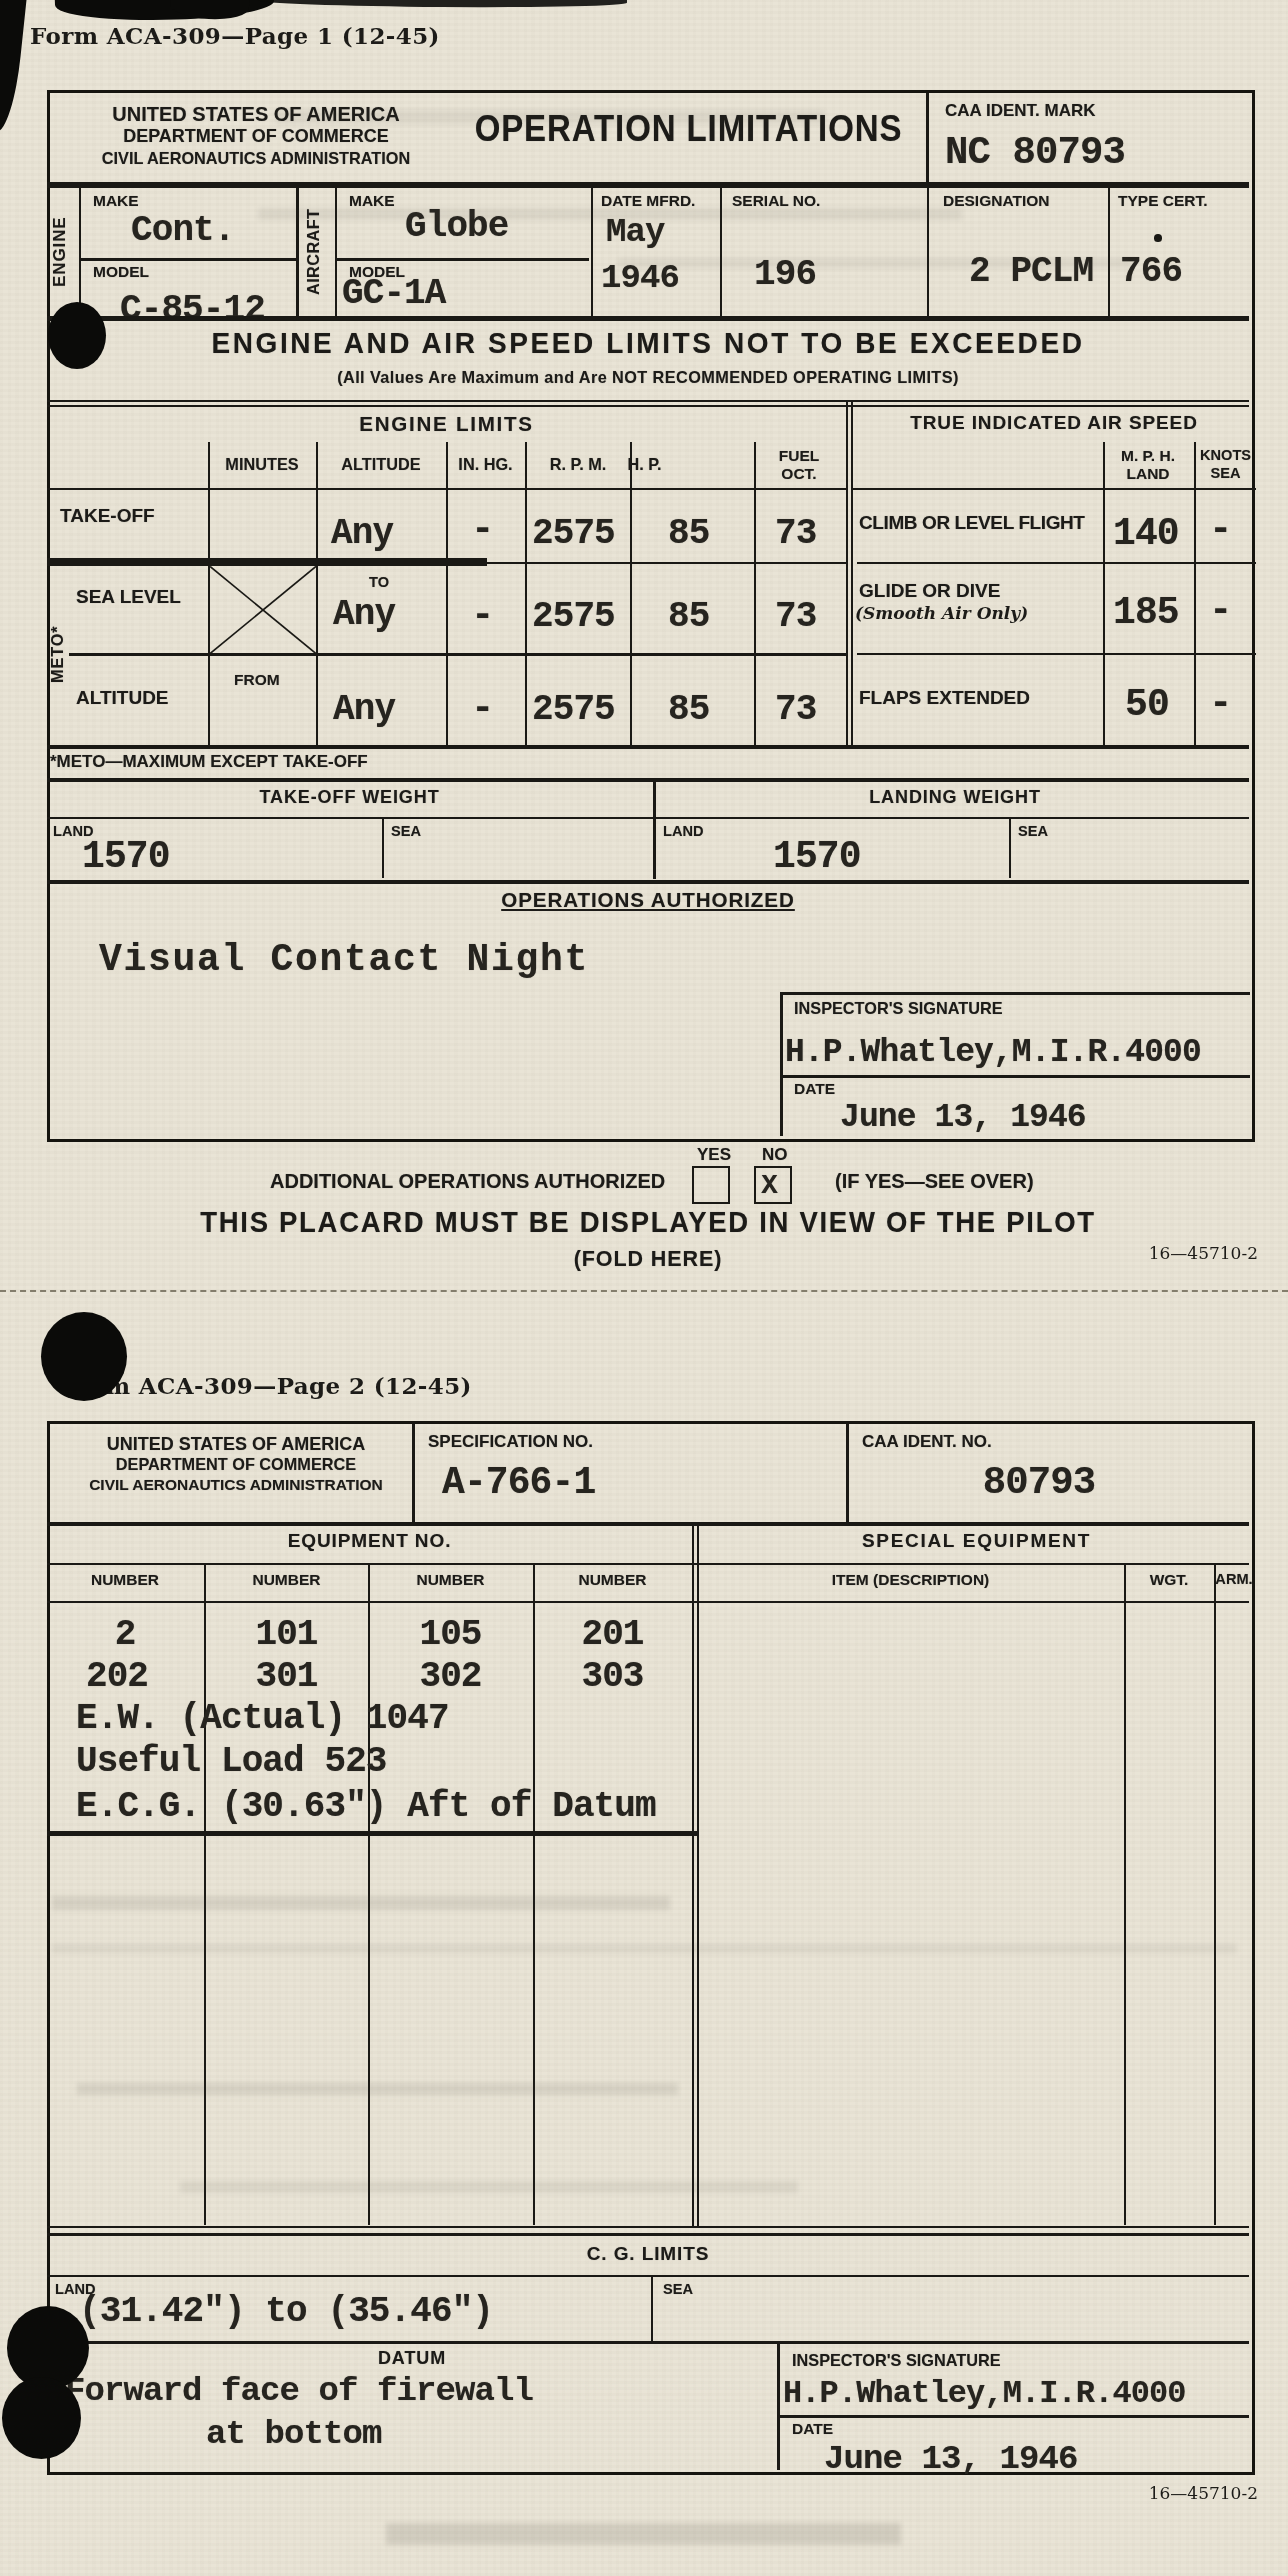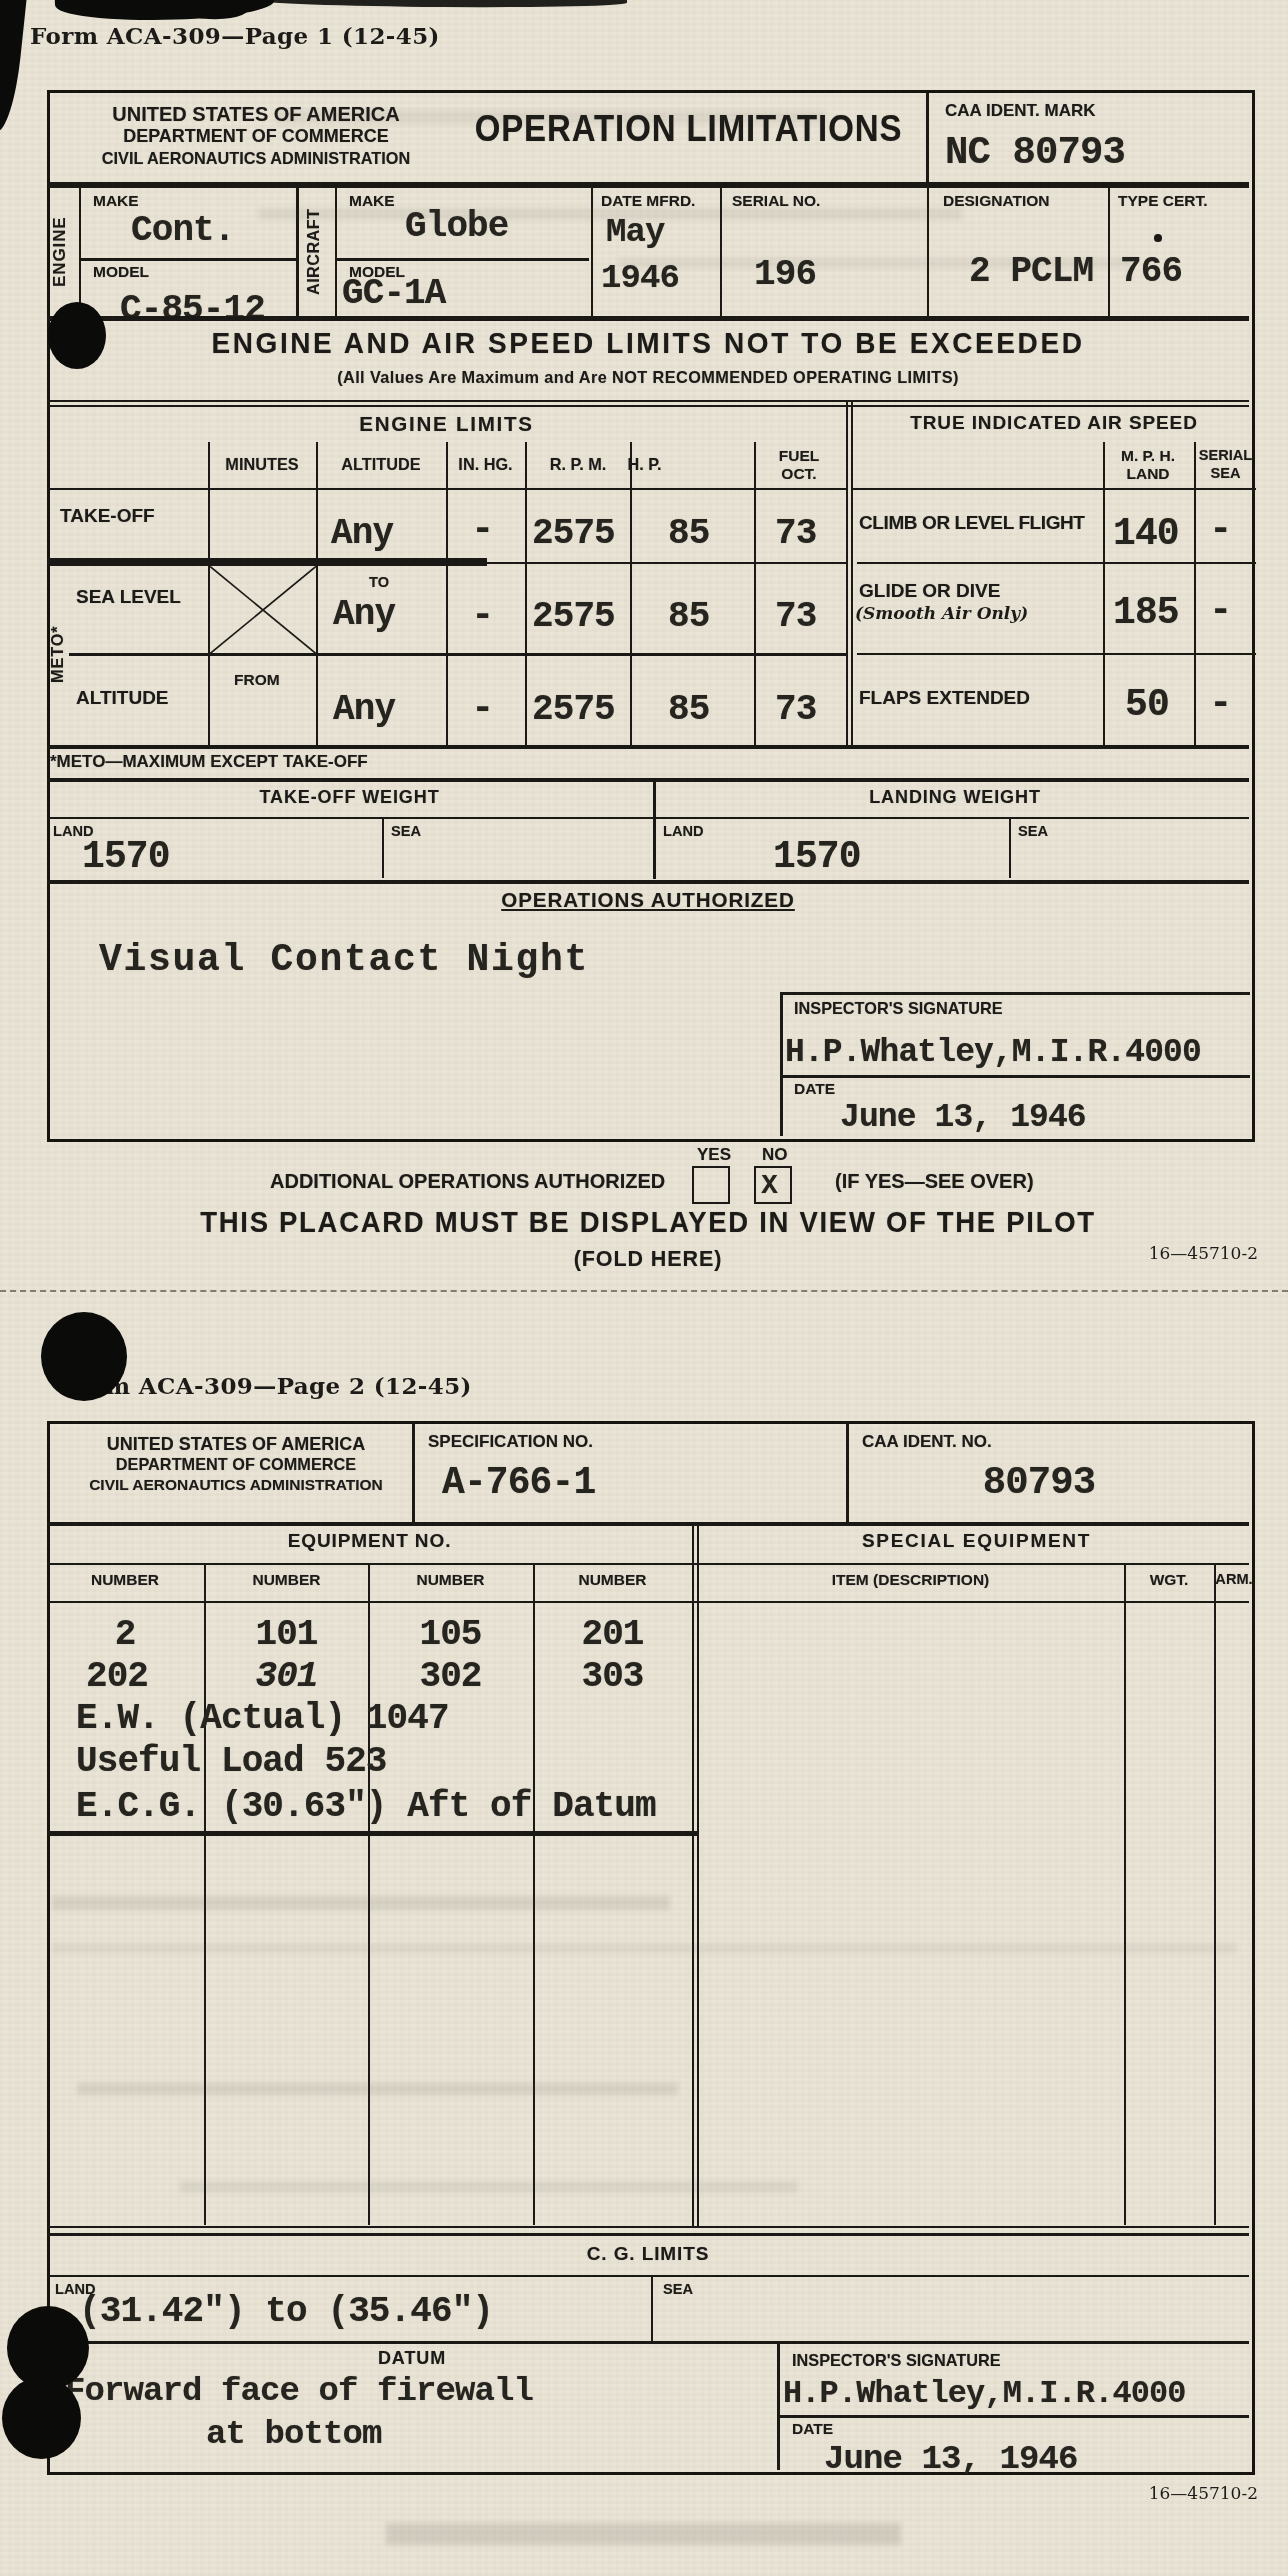--- a/index.html
+++ b/index.html
@@ -118,21 +118,21 @@
   <div class="pl ctr" style="left:525px;top:455px;width:106px;font-size:16.3px;">R. P. M.</div>
   <div class="pl ctr" style="left:592px;top:455px;width:105px;font-size:16.3px;">H. P.</div>
   <div class="pl ctr" style="left:754px;top:447px;width:90px;font-size:15.5px;">FUEL</div>
   <div class="pl ctr" style="left:754px;top:465px;width:90px;font-size:15.5px;">OCT.</div>
   <div class="ln" style="left:47px;top:488px;width:799px;height:1.7px;"></div>
 
   <div class="ln" style="left:1103px;top:442px;width:1.7px;height:303px;"></div>
   <div class="ln" style="left:1194px;top:442px;width:1.7px;height:303px;"></div>
   <div class="pl ctr" style="left:1103px;top:447px;width:90px;font-size:15.5px;">M. P. H.</div>
   <div class="pl ctr" style="left:1103px;top:465px;width:90px;font-size:15.5px;">LAND</div>
-  <div class="pl ctr" style="left:1194px;top:447px;width:63px;font-size:14.6px;">SERIAL</div>
+  <div class="pl ctr" style="left:1194px;top:447px;width:63px;font-size:14.6px;">KNOTS</div>
   <div class="pl ctr" style="left:1194px;top:465px;width:63px;font-size:14.6px;">SEA</div>
   <div class="ln" style="left:852px;top:488px;width:404px;height:1.7px;"></div>
 
   <div class="pl" style="left:60px;top:505px;font-size:19px;">TAKE-OFF</div>
   <div class="tw" style="left:331px;top:513px;font-size:36px;">Any</div>
   <div class="tw" style="left:471px;top:508px;font-size:39px;">-</div>
   <div class="tw" style="left:532px;top:513px;font-size:36px;">2575</div>
   <div class="tw" style="left:668px;top:513px;font-size:36px;">85</div>
   <div class="tw" style="left:775px;top:513px;font-size:36px;">73</div>
   <div class="ln" style="left:47px;top:558px;width:440px;height:7.7px;"></div>
@@ -255,21 +255,21 @@
   <div class="ln" style="left:692px;top:1526px;width:1.7px;height:700px;"></div>
   <div class="ln" style="left:697px;top:1526px;width:1.7px;height:700px;"></div>
   <div class="ln" style="left:1124px;top:1564px;width:1.7px;height:661px;"></div>
   <div class="ln" style="left:1214px;top:1564px;width:1.7px;height:661px;"></div>
 
   <div class="tw ctr" style="left:47px;top:1614px;width:156px;font-size:36px;">2</div>
   <div class="tw ctr" style="left:204px;top:1614px;width:165px;font-size:36px;">101</div>
   <div class="tw ctr" style="left:368px;top:1614px;width:165px;font-size:36px;">105</div>
   <div class="tw ctr" style="left:533px;top:1614px;width:159px;font-size:36px;">201</div>
   <div class="tw ctr" style="left:39px;top:1656px;width:156px;font-size:36px;">202</div>
-  <div class="tw ctr" style="left:204px;top:1656px;width:165px;font-size:36px;font-style:italic;">301</div>
+  <div class="tw ctr" style="left:204px;top:1656px;width:165px;font-size:36px;">301</div>
   <div class="tw ctr" style="left:368px;top:1656px;width:165px;font-size:36px;">302</div>
   <div class="tw ctr" style="left:533px;top:1656px;width:159px;font-size:36px;">303</div>
 
   <div class="tw" style="left:76px;top:1698px;font-size:36px;">E.W. (Actual) 1047</div>
   <div class="tw" style="left:76px;top:1741px;font-size:36px;">Useful Load  523</div>
   <div class="tw" style="left:76px;top:1786px;font-size:36px;z-index:5;">E.C.G. (30.63") Aft of Datum</div>
   <div class="ln" style="left:47px;top:1831px;width:650px;height:5.2px;"></div>
 
   <div class="ln" style="left:47px;top:2226px;width:1202px;height:1.7px;"></div>
   <div class="ln" style="left:47px;top:2233px;width:1202px;height:3.4px;"></div>

